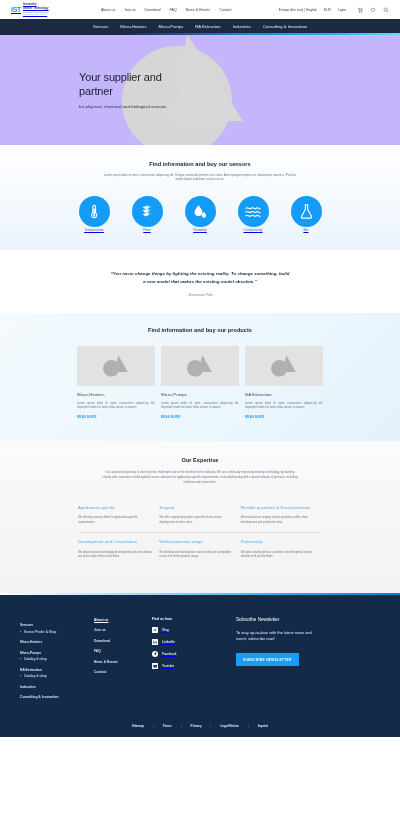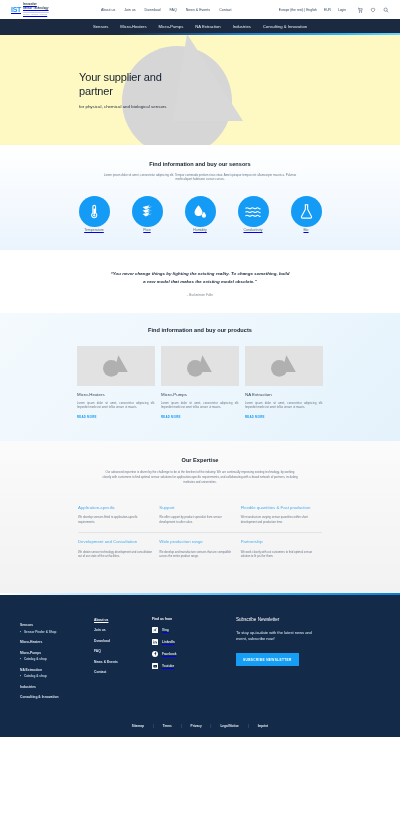--- a/index.html
+++ b/index.html
@@ -42,21 +42,21 @@
     justify-content:center; gap:12px; position:relative;
   }
   .mainnav a { font-size:4.2px; color:#e8edf2; text-decoration:none; white-space:nowrap; }
   .accentline {
     height:1.6px;
     background:linear-gradient(90deg,#1b2a41 0%, #1b2a41 30%, #1f7fd4 60%, #29b6f6 85%, #6fd4ff 100%);
   }
 
   
   .hero {
-    height:110px; background:#fef9c3; position:relative; overflow:hidden;
+    height:110px; background:#c4b5fd; position:relative; overflow:hidden;
     display:flex; align-items:center;
   }
   .hero-shape { position:absolute; left:115px; top:-6px; width:180px; height:130px; opacity:1; }
   .hero-inner { position:relative; padding-left:79px; z-index:2; }
   .hero h1 {
     font-size:11px; font-weight:400; color:#16212f; line-height:1.28;
     letter-spacing:-0.15px; max-width:110px;
   }
   .hero p { margin-top:6px; font-size:4.4px; color:#24313f; letter-spacing:0.02px; }
 

